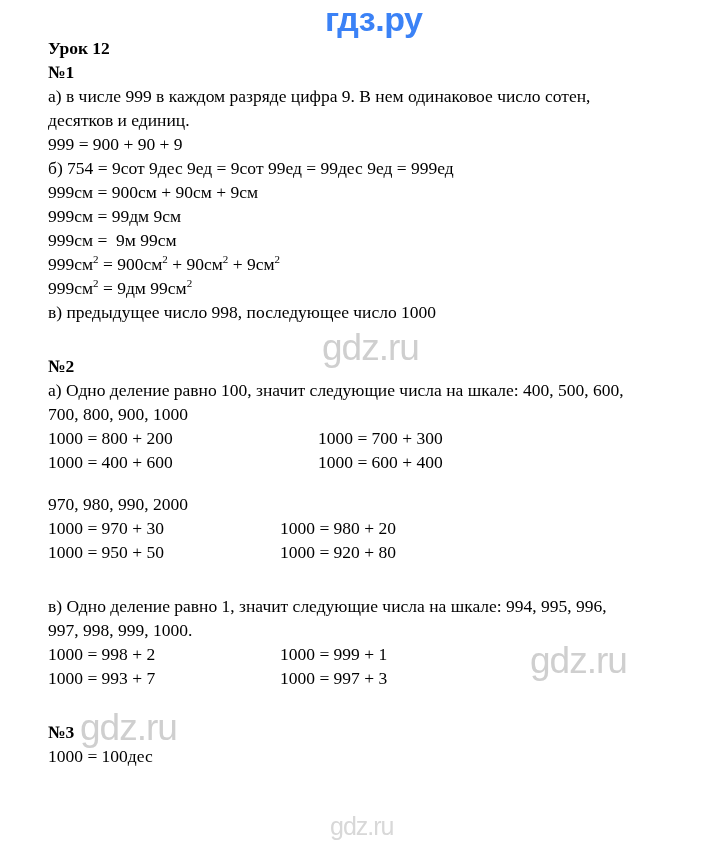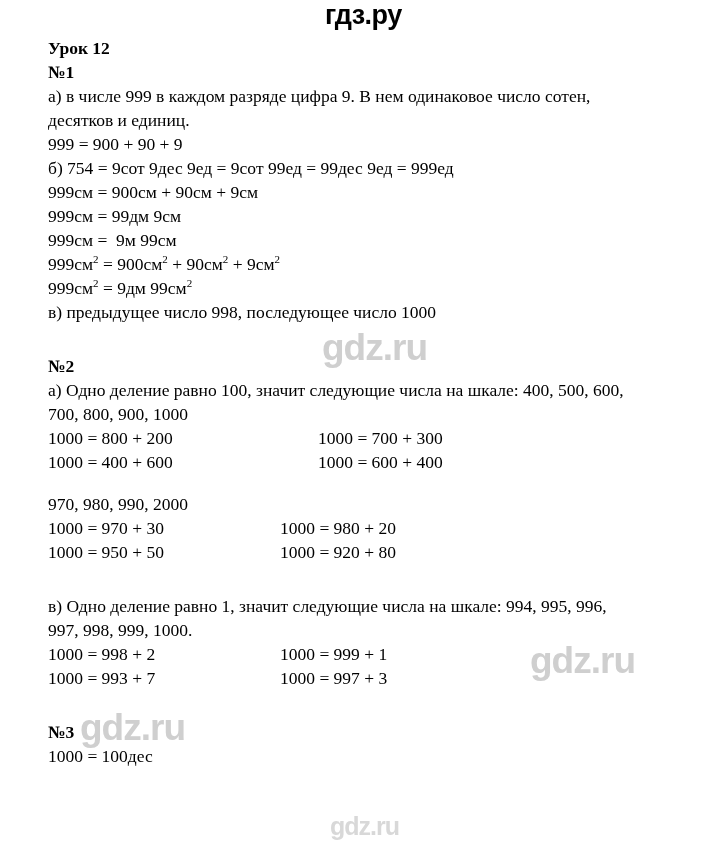--- a/index.html
+++ b/index.html
@@ -20,22 +20,22 @@
     width: 720px;
     height: 850px;
   }
   
   .logo-top {
     position: absolute;
     top: 0px;
     left: 325px;
     font-family: "Liberation Sans", sans-serif;
     font-weight: bold;
-    font-size: 27px;
-    color: #000000;
+    font-size: 34px;
+    color: #3b82f6;
     letter-spacing: -0.5px;
   }
   .content {
     position: absolute;
     top: 36px;
     left: 12px;
     width: 696px;
     margin-left: 36px;
   }
   .line {
@@ -60,21 +60,21 @@
   .col-a2 { width: 232px; }
   sup {
     font-size: 11px;
     vertical-align: super;
     line-height: 0;
   }
   
   .wm {
     position: absolute;
     font-family: "Liberation Sans", sans-serif;
-    font-weight: bold;
+    font-weight: normal;
     color: #cfcfcf;
     letter-spacing: -1px;
     user-select: none;
   }
   .wm1 { top: 327px; left: 322px; font-size: 37px; }
   .wm2 { top: 640px; left: 530px; font-size: 37px; }
   .wm3 { top: 707px; left: 80px; font-size: 37px; }
   .wm4 { top: 812px; left: 330px; font-size: 25px; color: #d8d8d8; }
 </style>
 </head>

